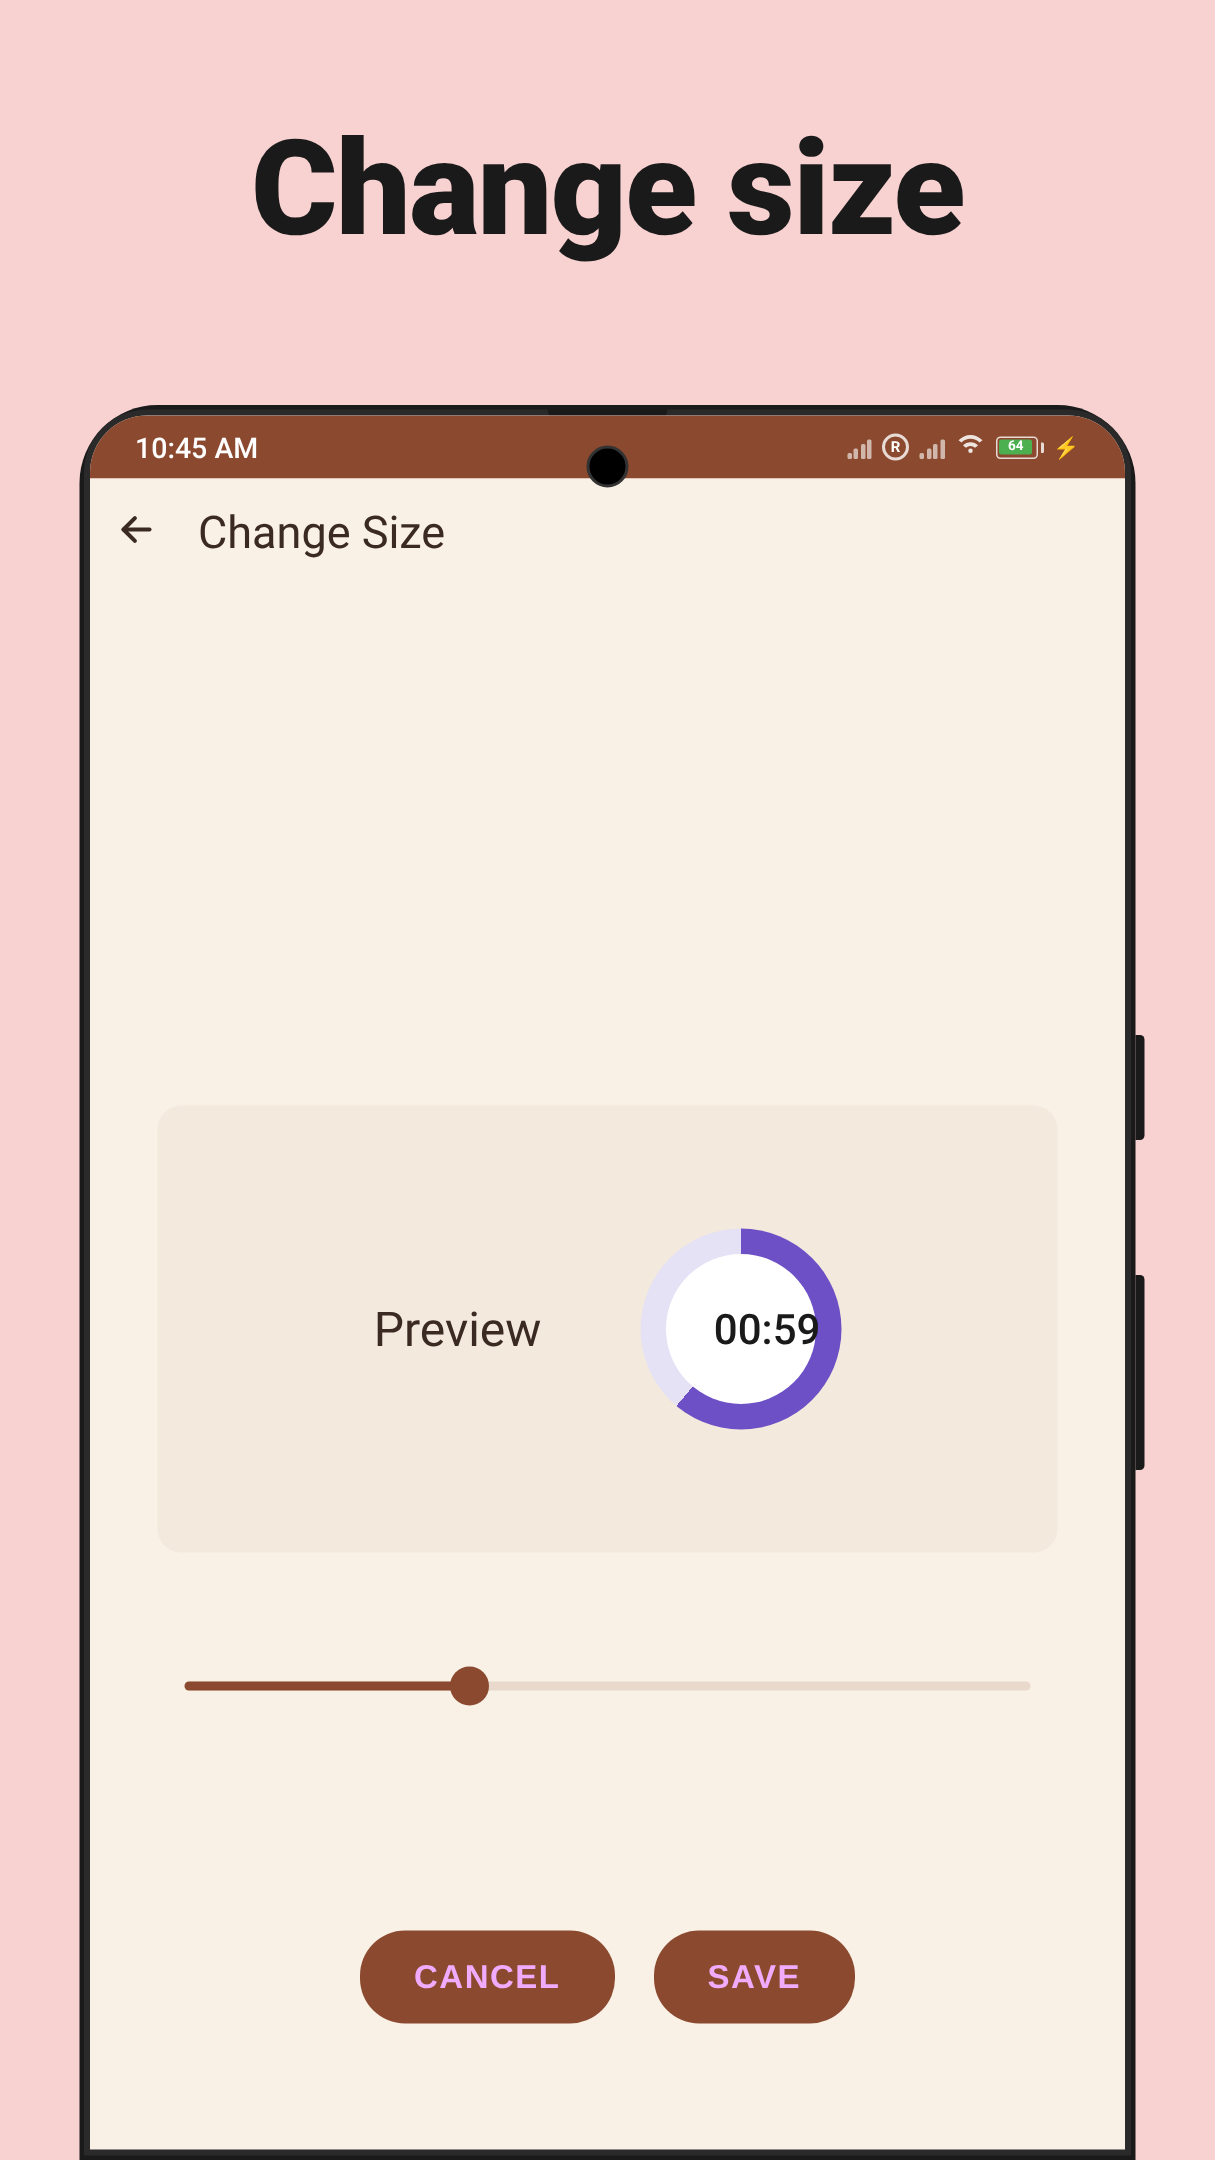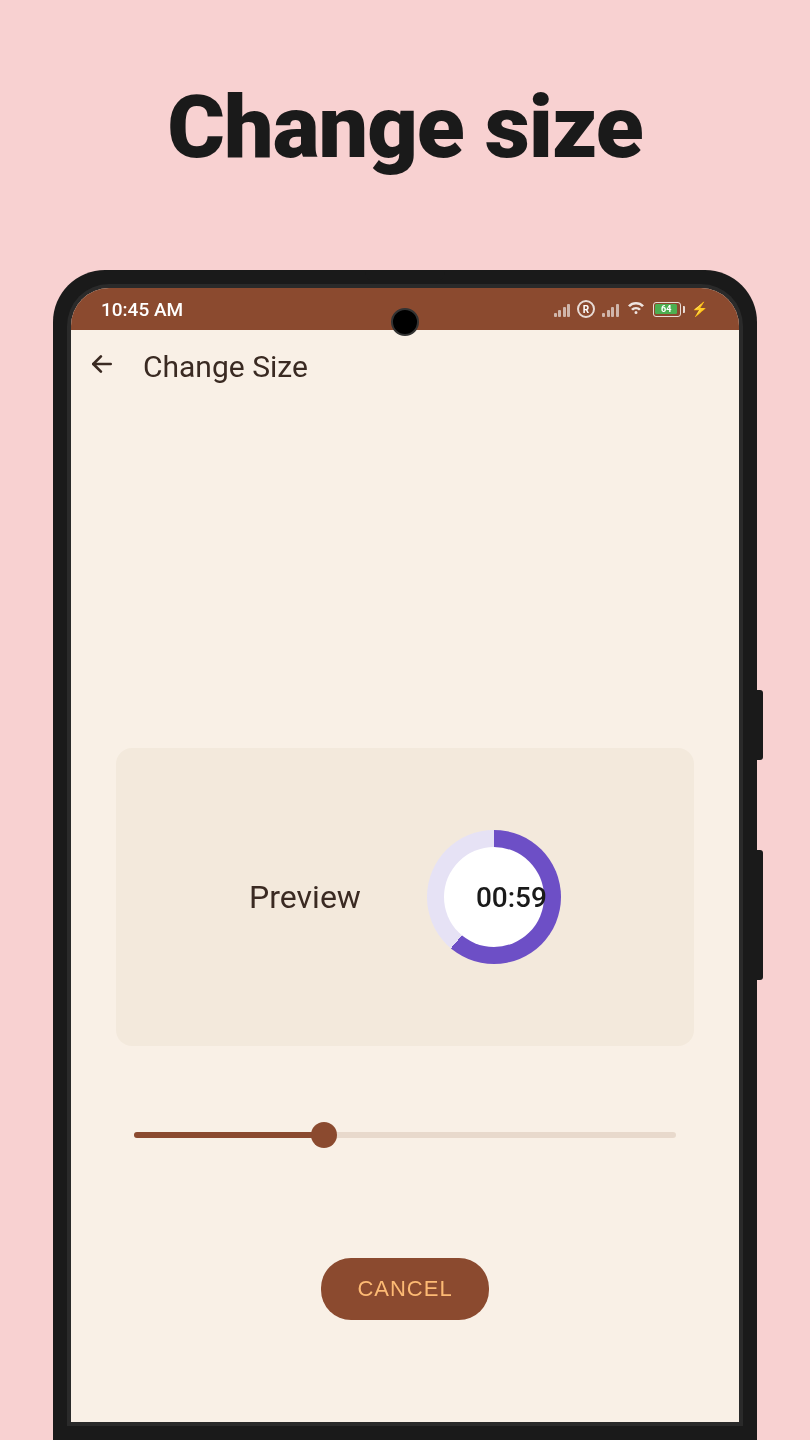--- a/index.html
+++ b/index.html
@@ -33,21 +33,21 @@
       transform: translateX(-50%);
       width: 704px;
       height: 1170px;
     }
     
     .phone-outer {
       width: 100%;
       height: 100%;
       background: #1a1a1a;
       border-radius: 52px 52px 0 0;
-      padding: 14px;
+      padding: 3px;
       position: relative;
     }
     
     .phone-inner {
       width: 100%;
       height: 100%;
       background: #2a2a2a;
       border-radius: 42px 42px 0 0;
       padding: 4px;
     }
@@ -246,28 +246,29 @@
     
     .button-row {
       margin-top: 108px;
       display: flex;
       justify-content: center;
       gap: 26px;
     }
     
     .btn {
       background: #8b4a2f;
-      color: #fdba74;
+      color: #f0abfc;
       border: none;
       border-radius: 30px;
       padding: 18px 36px;
       font-size: 22px;
-      font-weight: 400;
+      font-weight: 700;
       letter-spacing: 1px;
       cursor: pointer;
+      margin-top: 40px;
     }
     
     .signal-bars {
       display: inline-flex;
       align-items: flex-end;
       gap: 1.5px;
       height: 15px;
     }
     
     .signal-bar {
@@ -401,20 +402,21 @@
           </div>
 
           <div class="slider-container">
             <div class="slider-track"></div>
             <div class="slider-fill"></div>
             <div class="slider-thumb"></div>
           </div>
 
           <div class="button-row">
             <button class="btn">CANCEL</button>
+            <button class="btn">SAVE</button>
           </div>
 
         </div>
 
       </div>
     </div>
   </div>
 </div>
 
 </body></html>

